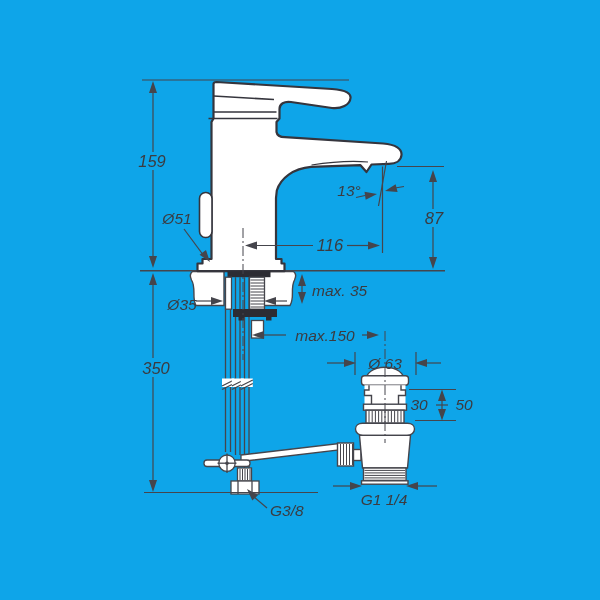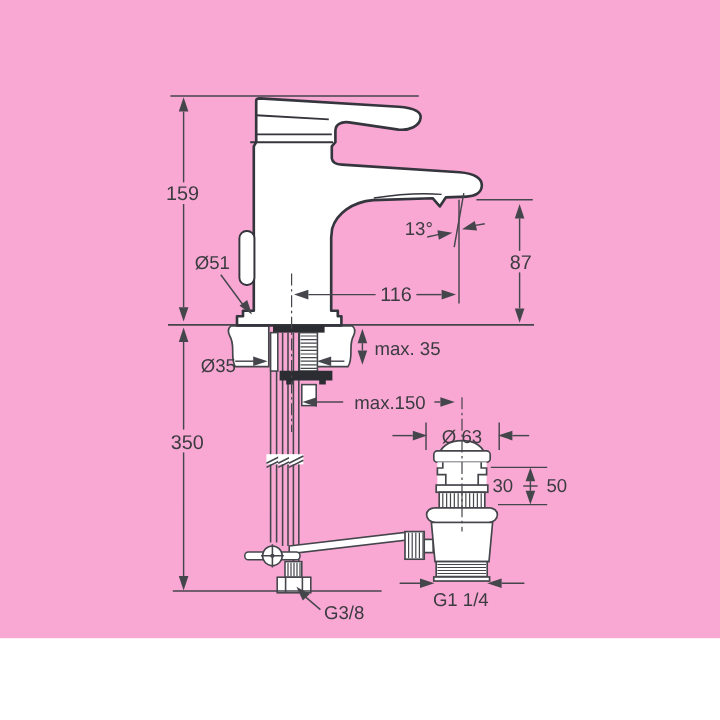--- a/index.html
+++ b/index.html
@@ -1,17 +1,17 @@
 <!DOCTYPE html>
 <html><head>
 <meta charset="utf-8">
 <style>
   html,body{margin:0;padding:0;background:#ffffff;}
-  .stage{position:relative;width:600px;height:532px;background:#f9a8d4;overflow:hidden;
-         font-family:"Liberation Sans", sans-serif;}
+  .stage{position:relative;width:600px;height:600px;background:#0ea5e9;overflow:hidden;
+         font-family:"Liberation Sans", sans-serif;font-style:italic;}
   svg text{font-family:"Liberation Sans", sans-serif;font-size:15.5px;fill:#3b3b40;}
   svg .big{font-size:16.5px;}
 </style>
 </head>
 <body>
 
 <div class="stage">
 <svg width="600" height="600" viewBox="0 0 600 600">
 
   <g stroke="#45454c" fill="none" stroke-width="1.4">

